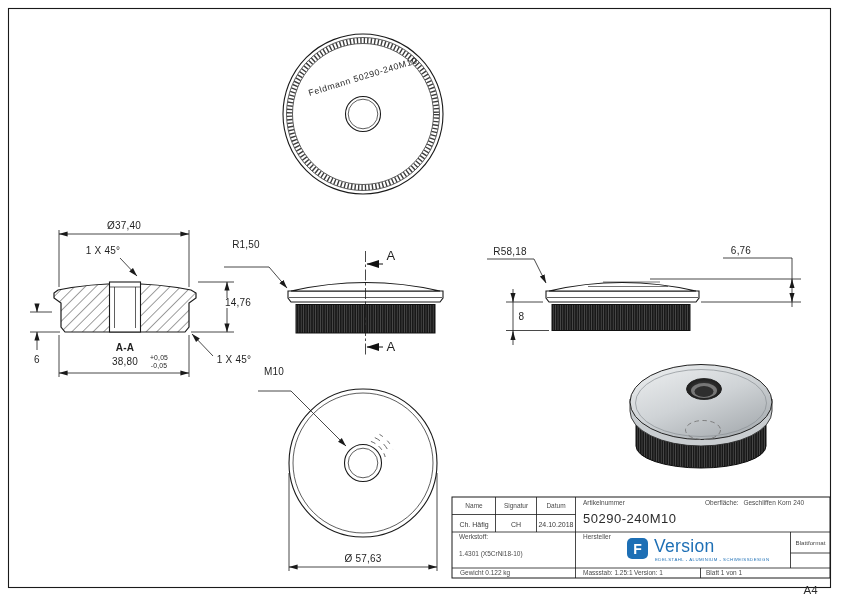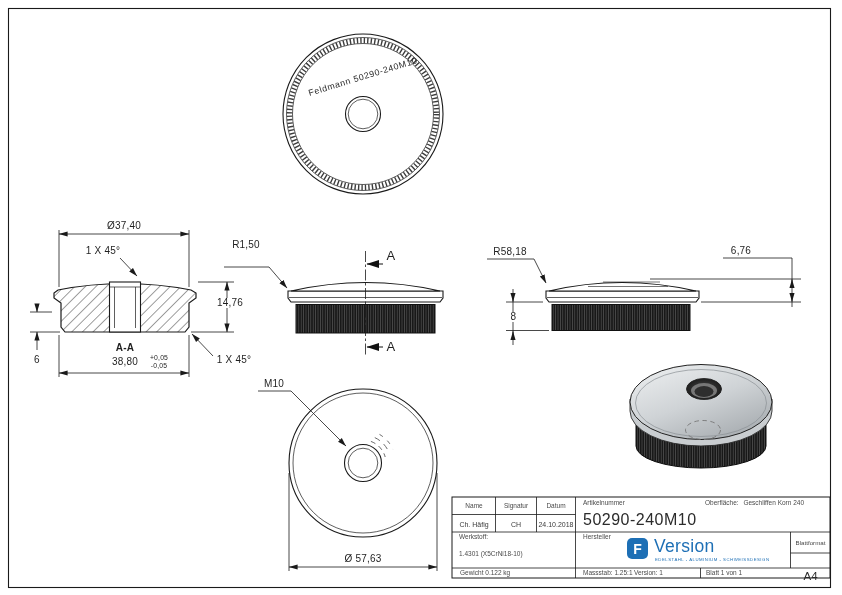--- a/index.html
+++ b/index.html
@@ -7,26 +7,26 @@
     position:relative;width:842px;height:595px;background:#ffffff;overflow:hidden;
     font-family:"Liberation Sans", sans-serif;
   }
   svg{position:absolute;left:0;top:0;}
   .t{
     position:absolute;transform:translate(-50%,-50%);
     font-size:10px;color:#1f1f1f;white-space:nowrap;letter-spacing:.2px;line-height:1;
   }
   .t.big{font-size:13px;}
   .t.tol{font-size:6.8px;color:#1f1f1f;}
-  .t.bg{background:#fff;padding:0 3px;}
+  .t.bg{background:#fff;padding:0 3px;margin-left:8px;}
   .t.rot{transform:translate(-50%,-50%) rotate(-17deg);font-size:8.8px;color:#2a2a2a;letter-spacing:.6px;}
   .lab{position:absolute;font-size:6.5px;color:#4a4a4a;white-space:nowrap;line-height:1;}
   .lab.val{color:#3a3a3a;font-size:7px;}
   .lab.ctr{transform:translate(-50%,-50%);}
-  .partnum{position:absolute;font-size:16px;color:#2b2b2b;letter-spacing:.5px;white-space:nowrap;line-height:1;}
+  .partnum{position:absolute;font-size:13px;color:#2b2b2b;letter-spacing:.5px;white-space:nowrap;line-height:1;}
   .a4{position:absolute;transform:translate(-50%,-50%);font-size:11.5px;color:#2b2b2b;}
   .logo-icon{
     position:absolute;left:627px;top:538px;width:21px;height:21px;background:#1d6fb5;
     border-radius:5px;color:#fff;font-weight:bold;font-size:14px;
     display:flex;align-items:center;justify-content:center;
   }
   .logo-text{position:absolute;left:654px;top:538px;font-size:17.5px;color:#1d6fb5;letter-spacing:.3px;line-height:1;}
   .logo-tag{position:absolute;left:655px;top:557.5px;font-size:4.3px;color:#1d6fb5;letter-spacing:.5px;line-height:1;}
 </style>
 </head>
@@ -198,21 +198,21 @@
   <div class="t" style="left:234px;top:360px;">1 X 45°</div>
 
   <div class="t" style="left:246px;top:245px;">R1,50</div>
   <div class="t big" style="left:391px;top:255px;">A</div>
   <div class="t big" style="left:391px;top:346px;">A</div>
 
   <div class="t" style="left:510px;top:252px;">R58,18</div>
   <div class="t" style="left:712px;top:251px;margin-left:29px;">6,76</div>
   <div class="t bg" style="left:513.5px;top:317px;">8</div>
 
-  <div class="t" style="left:274px;top:384px;">M10</div>
+  <div class="t" style="left:274px;top:372px;">M10</div>
   <div class="t" style="left:363px;top:559px;">Ø 57,63</div>
 
   <div class="lab ctr" style="left:474px;top:506px;">Name</div>
   <div class="lab ctr" style="left:516px;top:506px;">Signatur</div>
   <div class="lab ctr" style="left:556px;top:506px;">Datum</div>
   <div class="lab ctr val" style="left:474px;top:523.5px;">Ch. Häfig</div>
   <div class="lab ctr val" style="left:516px;top:523.5px;">CH</div>
   <div class="lab ctr val" style="left:556px;top:523.5px;">24.10.2018</div>
 
   <div class="lab" style="left:583px;top:500px;">Artikelnummer</div>
@@ -224,20 +224,20 @@
 
   <div class="lab" style="left:459px;top:534px;">Werkstoff:</div>
   <div class="lab" style="left:459px;top:551px;">1.4301 (X5CrNi18-10)</div>
   <div class="lab" style="left:583px;top:534px;">Hersteller</div>
 
   <div class="logo-icon">F</div>
   <div class="logo-text">Version</div>
   <div class="logo-tag">EDELSTAHL - ALUMINIUM - SCHWEISSDESIGN</div>
 
   <div class="lab ctr" style="left:810.5px;top:542.5px;font-size:6.2px;">Blattformat</div>
-  <div class="a4" style="left:810.5px;top:576px;">A4</div>
+  <div class="a4" style="left:810.5px;top:590px;">A4</div>
 
   <div class="lab" style="left:460px;top:570px;">Gewicht 0.122 kg</div>
   <div class="lab" style="left:583px;top:570px;">Massstab: 1.25:1</div>
   <div class="lab" style="left:634px;top:570px;">Version: 1</div>
   <div class="lab" style="left:706px;top:570px;">Blatt 1 von 1</div>
 
 </div>
 
 </body></html>

